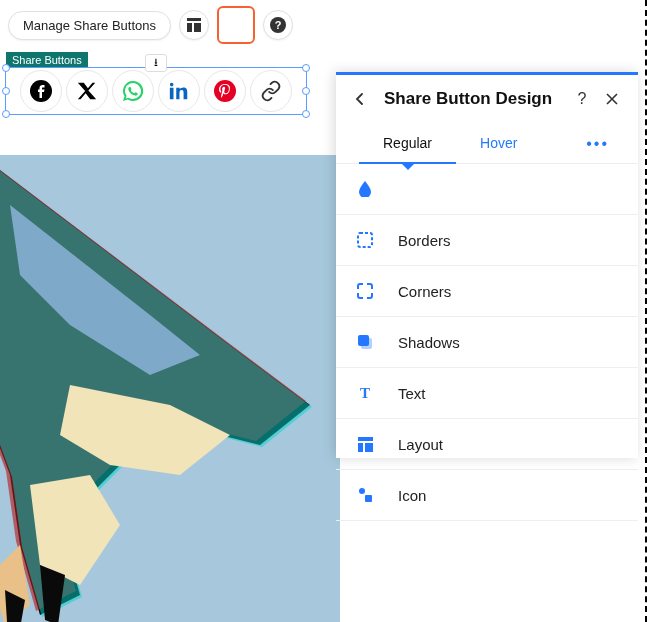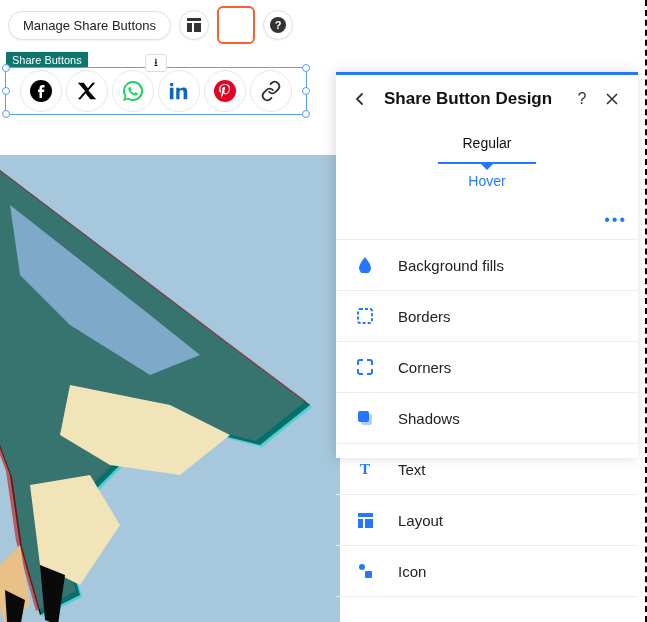--- a/index.html
+++ b/index.html
@@ -81,21 +81,21 @@
       display: flex; flex-direction: column;
     }
     .panel-header {
       display: flex; align-items: center; padding: 14px 16px 16px 14px;
       gap: 10px;
     }
     .panel-title { font-size: 17px; font-weight: 600; color: #111; flex: 1; margin-left: 4px; }
     .panel-header .hbtn { width: 20px; height: 20px; display: flex; align-items: center; justify-content: center; color: #333; cursor: pointer; font-size: 16px; }
     .tabs {
       display: flex; align-items: center; border-bottom: 1px solid #eee;
-      padding: 0 5px; position: relative; flex-direction: column;
+      padding: 0 23px; position: relative;
     }
     .tab {
       padding: 10px 24px 12px; font-size: 14px; color: #333; cursor: pointer;
       position: relative;
     }
     .tab.active { color: #111; }
     .tab.hover { color: #2478ff; }
     .tab.active::after {
       content: ''; position: absolute; left: 0; right: 0; bottom: -1px;
       height: 2.5px; background: #2478ff;
@@ -227,21 +227,20 @@
     <div class="tab-more">•••</div>
   </div>
 
   <div class="options">
     <div class="opt">
       <span class="oicon">
           <svg width="14" height="16" viewBox="0 0 14 16">
             <path d="M7 0 C7 0 13 7 13 11 A6 6 0 0 1 1 11 C1 7 7 0 7 0 Z" fill="#2478ff"></path>
           </svg>
         </span>
-      <span>Background fills</span>
     </div>
     <div class="opt">
       <span class="oicon">
           <svg width="16" height="16" viewBox="0 0 16 16">
             <rect x="1" y="1" width="14" height="14" fill="none" stroke="#2478ff" stroke-width="2" stroke-dasharray="3 2" rx="2"></rect>
           </svg>
         </span>
       <span>Borders</span>
     </div>
     <div class="opt">

